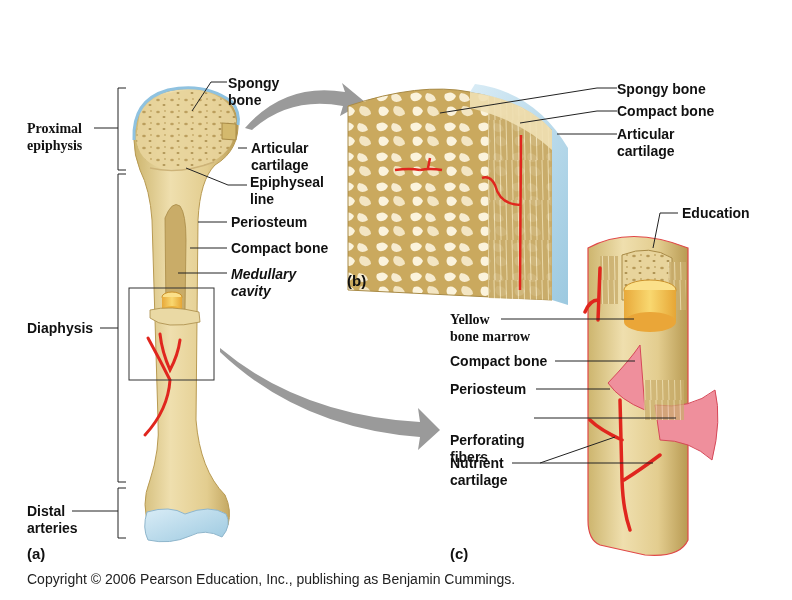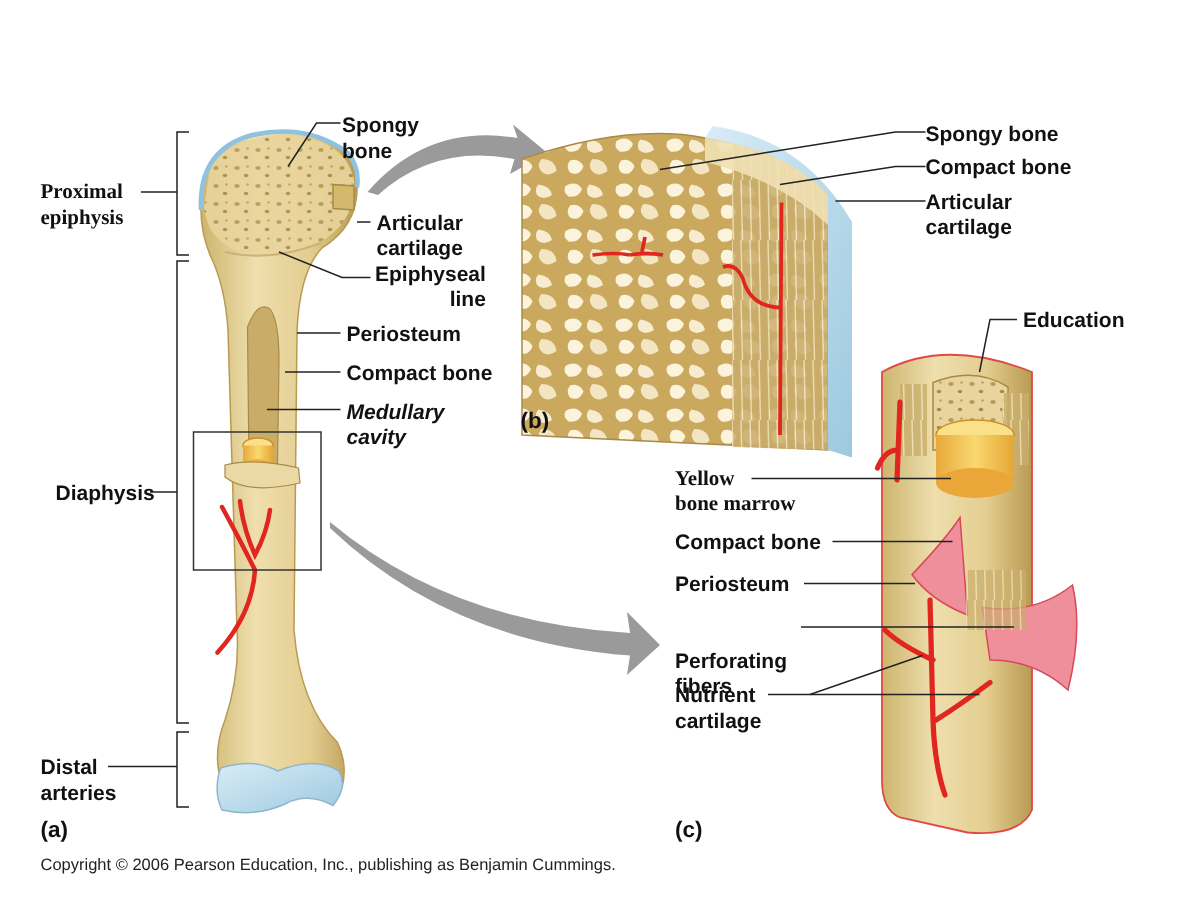--- a/index.html
+++ b/index.html
@@ -3,21 +3,21 @@
 <meta charset="utf-8">
 <style>
   html, body { margin: 0; padding: 0; background: #ffffff; }
   body { width: 792px; height: 600px; position: relative; overflow: hidden;
          font-family: "Liberation Sans", sans-serif; }
   #art { position: absolute; left: 0; top: 0; width: 792px; height: 600px; }
   .lbl { position: absolute; font-weight: bold; font-size: 14px; line-height: 17px;
          color: #111; white-space: pre-line; font-family: "Liberation Sans", sans-serif; }
   .panel { position: absolute; font-weight: bold; font-size: 15px; color: #111;
            font-family: "Liberation Sans", sans-serif; }
-  .copy { position: absolute; left: 27px; top: 571px; font-size: 11px; color: #222;
+  .copy { position: absolute; left: 27px; top: 571px; font-size: 14px; color: #222;
           font-family: "Liberation Sans", sans-serif; }
   .ln { stroke: #222; stroke-width: 1; fill: none; }
 </style>
 </head>
 <body>
 
 <svg id="art" viewBox="0 0 792 600" xmlns="http://www.w3.org/2000/svg">
   <defs>
     <linearGradient id="boneGrad" x1="0" x2="1" y1="0" y2="0">
       <stop offset="0" stop-color="#cdb56e"></stop>
@@ -135,29 +135,29 @@
     <path class="ln" d="M555,361 L635,361"></path>
     <path class="ln" d="M536,389 L610,389"></path>
     <path class="ln" d="M534,418 L676,418"></path>
     <path class="ln" d="M512,463 L540,463 L615,437"></path>
     <path class="ln" d="M540,463 L653,463"></path>
   </g>
 </svg>
 
 <div class="lbl" style="left:27px; top:120px;font-family:Liberation Serif, serif;">Proximal
 epiphysis</div>
-<div class="lbl" style="left:27px; top:320px;margin-left:10px;">Diaphysis</div>
+<div class="lbl" style="left:27px; top:320px;">Diaphysis</div>
 <div class="lbl" style="left:27px; top:503px;">Distal
 arteries</div>
 
 <div class="lbl" style="left:228px; top:75px;">Spongy
 bone</div>
 <div class="lbl" style="left:251px; top:140px;">Articular
 cartilage</div>
-<div class="lbl" style="left:250px; top:174px;text-align:right;">Epiphyseal
+<div class="lbl" style="left:250px; top:174px;">Epiphyseal
 line</div>
 <div class="lbl" style="left:231px; top:214px;">Periosteum</div>
 <div class="lbl" style="left:231px; top:240px;">Compact bone</div>
 <div class="lbl" style="left:231px; top:266px;font-style:italic;">Medullary
 cavity</div>
 
 <div class="lbl" style="left:617px; top:81px;">Spongy bone</div>
 <div class="lbl" style="left:617px; top:103px;">Compact bone</div>
 <div class="lbl" style="left:617px; top:126px;">Articular
 cartilage</div>

